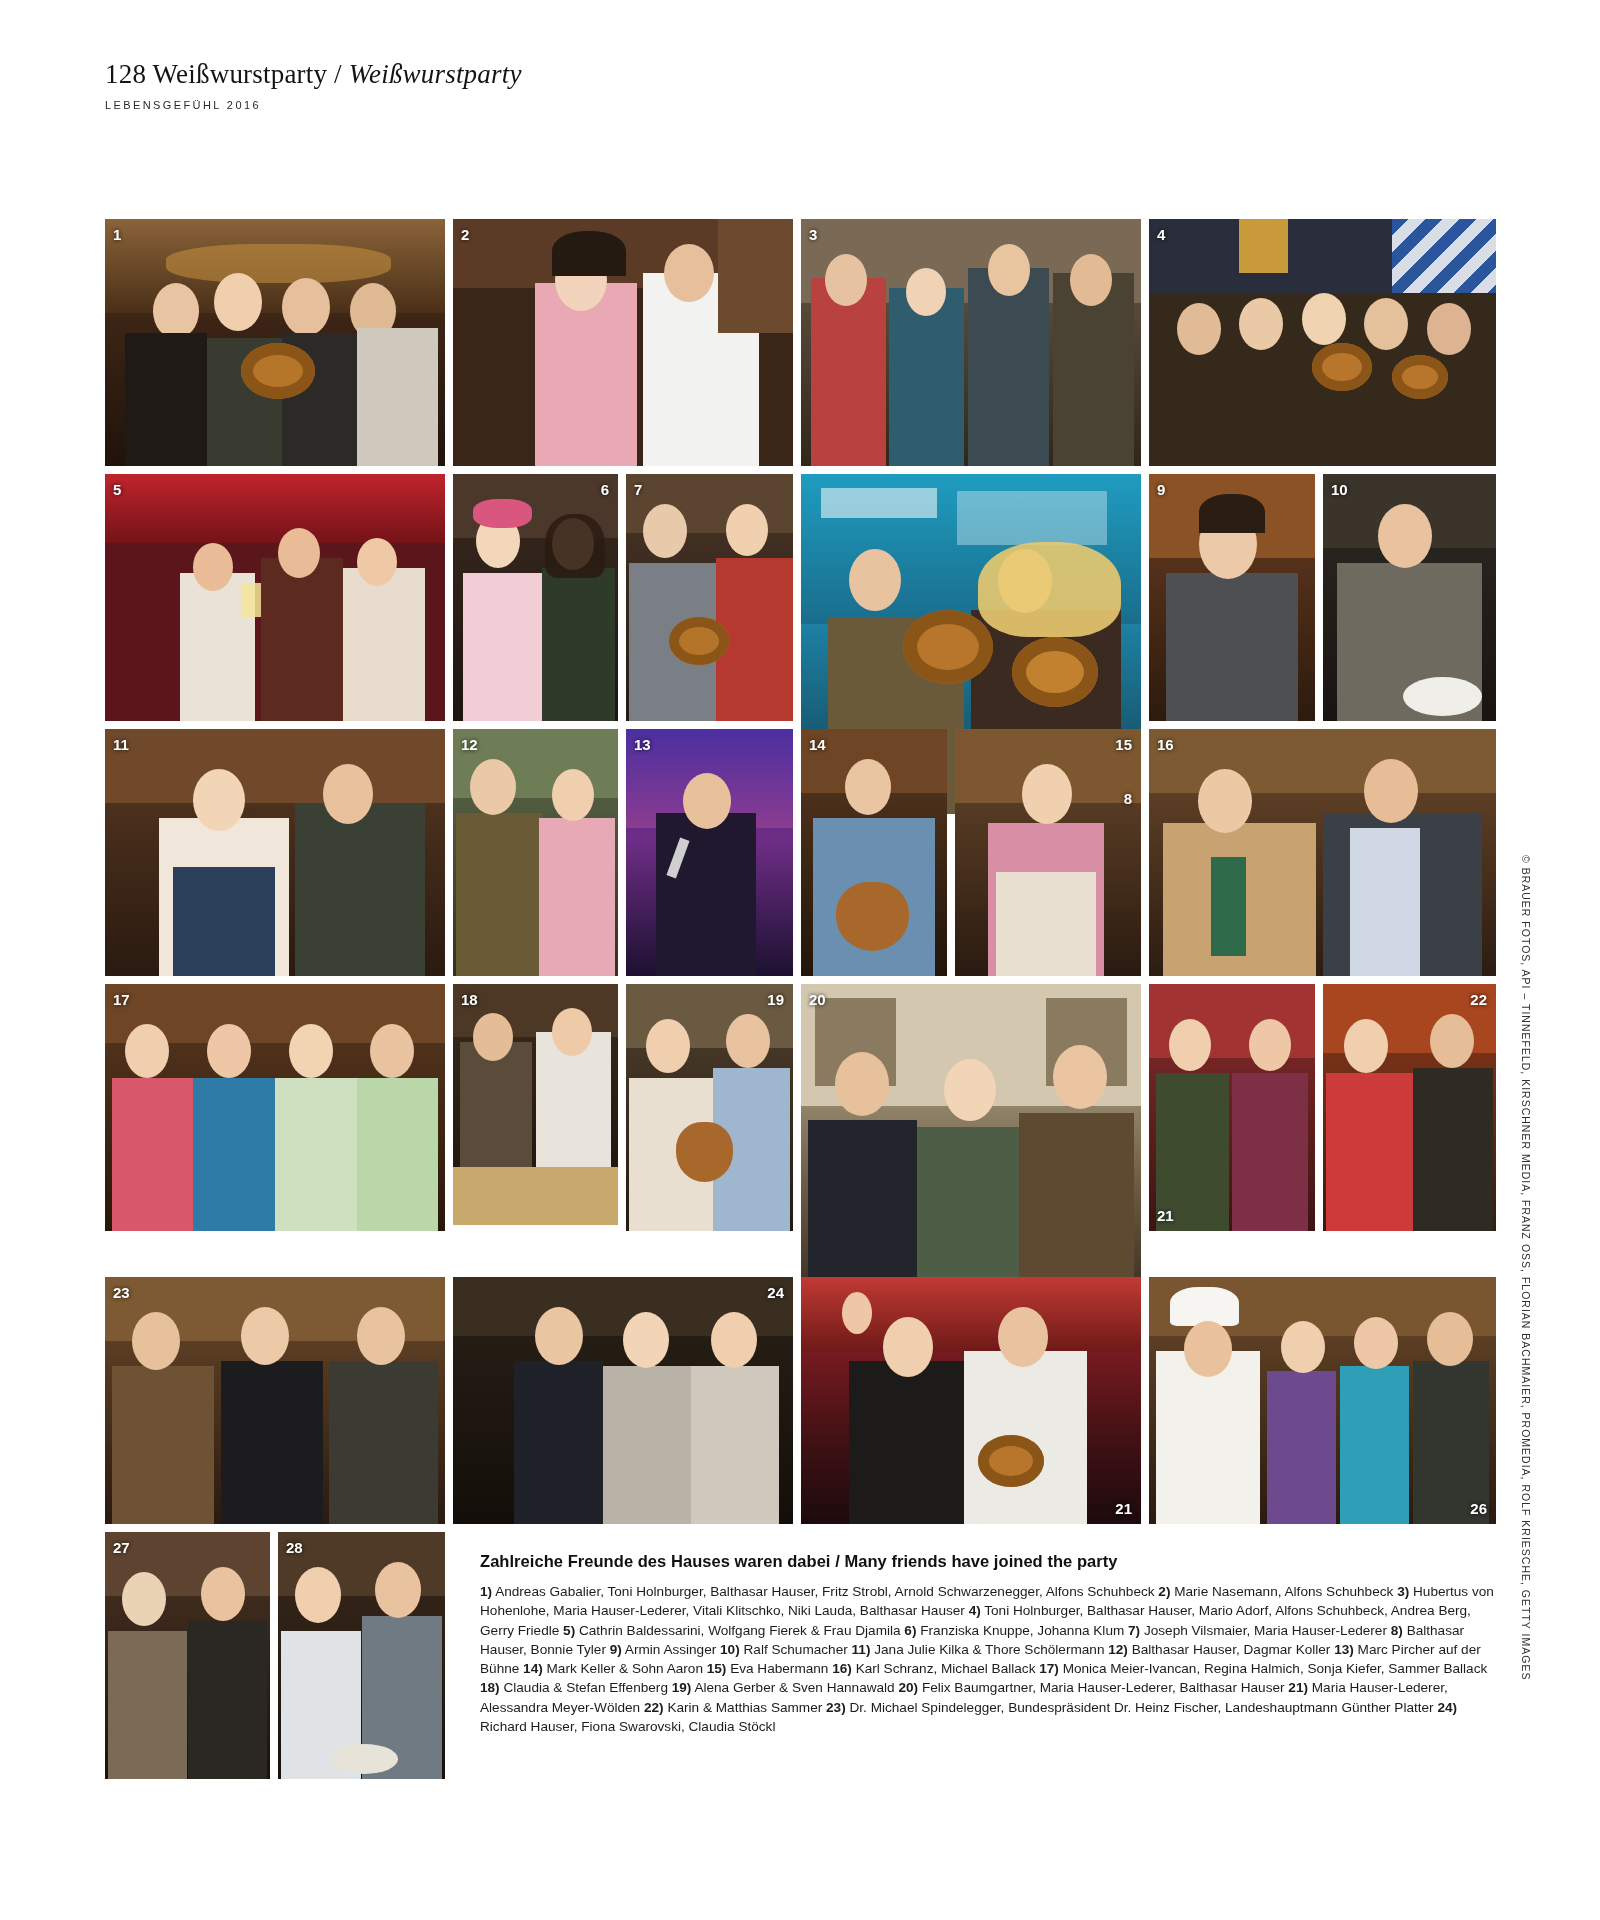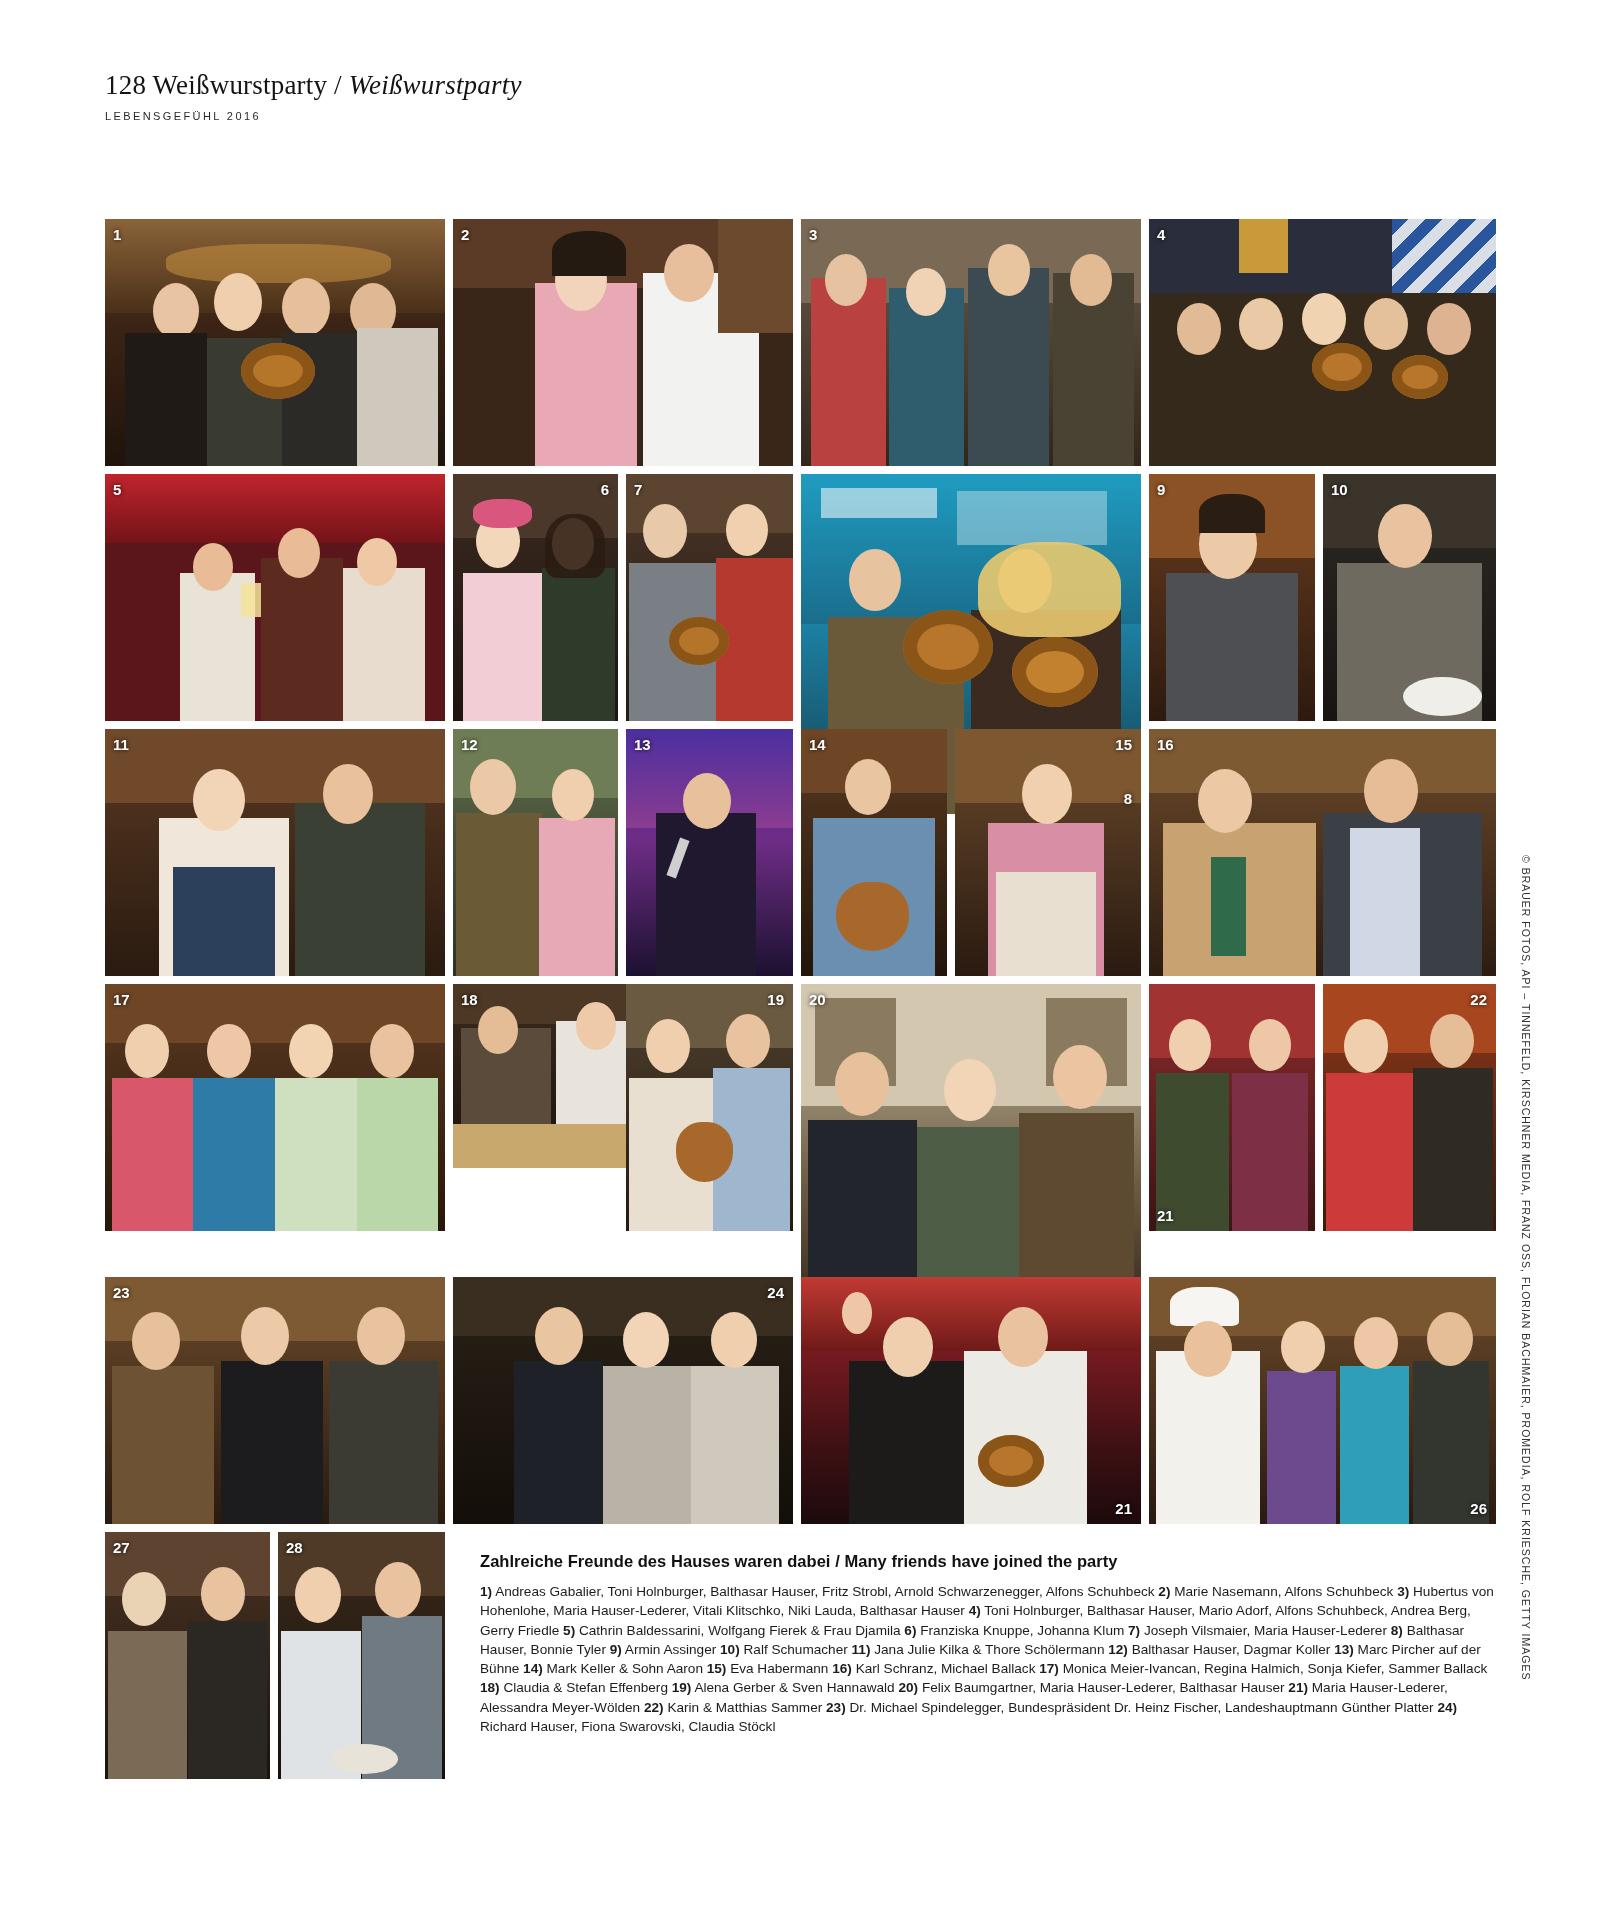--- a/index.html
+++ b/index.html
@@ -20,21 +20,21 @@
     position: absolute;
     left: 0; top: 0;
     width: 1600px;
     height: 1920px;
   }
 
   
   .header {
     position: absolute;
     left: 105px;
-    top: 70px;
+    top: 59px;
     width: 900px;
   }
   .header-title {
     font-family: "Liberation Serif", serif;
     font-size: 27px;
     letter-spacing: 0.2px;
     color: #141414;
     white-space: nowrap;
   }
   .header-title .num {
@@ -367,21 +367,21 @@
         <div class="rect" style="left:50%;top:38%;width:24%;height:62%;background:#cfe0c0;"></div>
         <div class="rect" style="left:74%;top:38%;width:24%;height:62%;background:#b9d7a8;"></div>
         <div class="f" style="left:6%;top:16%;width:44px;height:54px;background:#f0cfae;"></div>
         <div class="f" style="left:30%;top:16%;width:44px;height:54px;background:#eec8a6;"></div>
         <div class="f" style="left:54%;top:16%;width:44px;height:54px;background:#f2d3b2;"></div>
         <div class="f" style="left:78%;top:16%;width:44px;height:54px;background:#e9c3a0;"></div>
       </div>
       <span class="num tl">17</span>
     </div>
 
-    <div class="photo" style="left:348px; top:765px; width:165px; height:184px; background:linear-gradient(180deg,#3b2b1d 0%,#1a120c 100%);padding-left:40px;">
+    <div class="photo" style="left:348px; top:765px; width:165px; height:241px; background:linear-gradient(180deg,#3b2b1d 0%,#1a120c 100%);">
       <div class="ph-inner">
         <div class="rect" style="left:0;top:0;width:100%;height:22%;background:#4c3824;"></div>
         <div class="rect" style="left:4%;top:24%;width:44%;height:52%;background:#5a4b3b;"></div>
         <div class="rect" style="left:50%;top:20%;width:46%;height:56%;background:#e8e4dc;"></div>
         <div class="f" style="left:12%;top:12%;width:40px;height:48px;background:#e4bd97;"></div>
         <div class="f" style="left:60%;top:10%;width:40px;height:48px;background:#eecaa8;"></div>
         <div class="rect" style="left:0;top:76%;width:100%;height:24%;background:#c9a86e;"></div>
       </div>
       <span class="num tl">18</span>
     </div>

